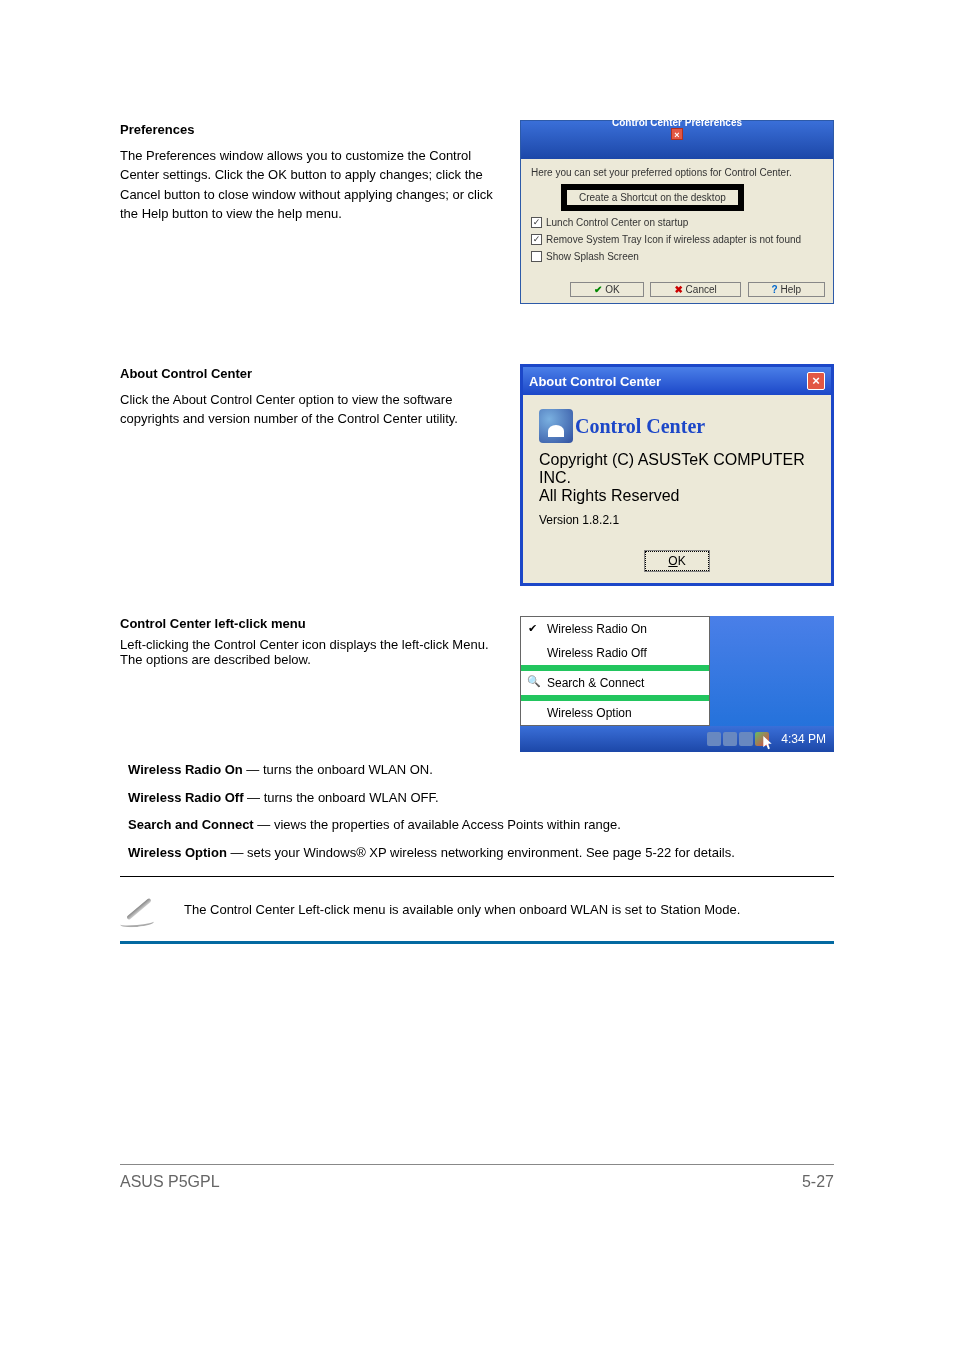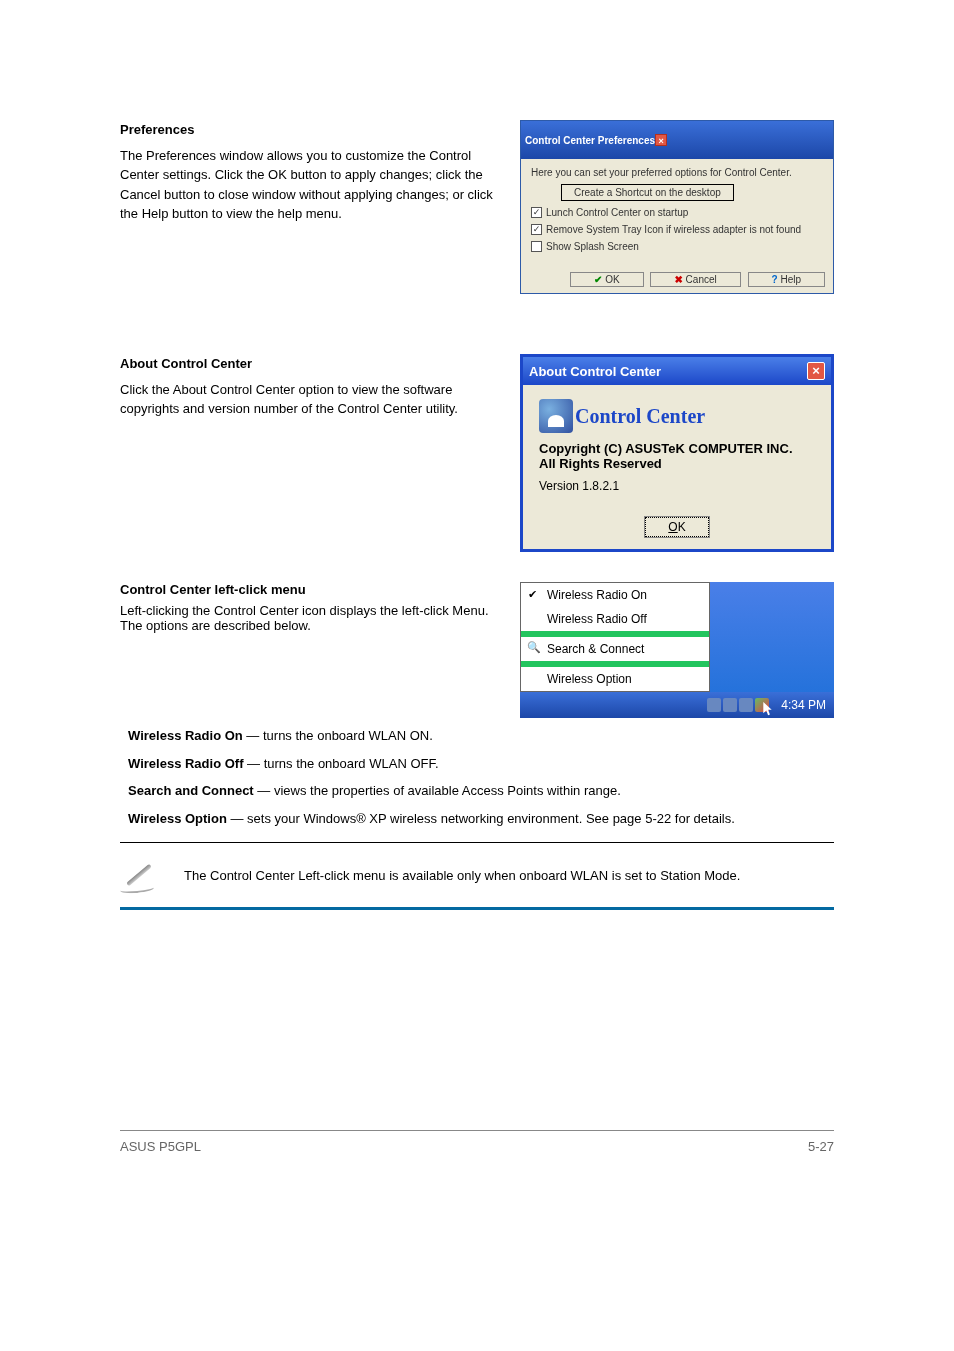--- a/index.html
+++ b/index.html
@@ -36,40 +36,41 @@
     color: #333;
     background: #ece9d8;
     margin-bottom: 30px;
   }
   .pref-title {
     background: linear-gradient(#3a6fd8, #1c47a8);
     color: #fff;
     font-weight: bold;
     padding: 19px 4px;
     display: flex;
-    justify-content: flex-start;
+    justify-content: flex-end;
     align-items: center;
     height: 16px;
+    flex-direction: column;
   }
   .close-x {
     width: 12px; height: 12px;
     background: #e25744;
     color: #fff;
     text-align: center;
     line-height: 12px;
     font-size: 9px;
     font-weight: bold;
     border: 1px solid #b03020;
   }
   .pref-body { padding: 8px 10px; }
   .pref-row { margin: 6px 0; display: flex; align-items: center; gap: 4px; }
   .pref-btn {
     display: inline-block;
     padding: 2px 12px;
-    border: 1px solid #000000;
+    border: 6px solid #000000;
     background: #ece9d8;
     font-size: 10px;
     margin-left: 30px;
   }
   .checkbox {
     width: 11px; height: 11px; border: 1px solid #555; background: #fff;
     display: inline-flex; align-items: center; justify-content: center;
     font-size: 9px; line-height: 1; color: #333;
   }
   .pref-buttons { text-align: right; padding: 6px 8px; }
@@ -120,21 +121,21 @@
     content: ""; position: absolute; width: 16px; height: 12px;
     background: #fff; border-radius: 50% 50% 0 0;
     bottom: 6px; left: 9px;
   }
   .about-h {
     color: #1c47c8;
     font-family: Georgia, 'Times New Roman', serif;
     font-weight: bold;
     font-size: 20px;
   }
-  .about-cr { font-size: 13px; font-weight: bold; }
+  .about-cr { font-size: 16px; }
   .about-ver { font-size: 12px; margin: 8px 0 14px 0; }
   .about-ok-wrap { text-align: center; padding-bottom: 12px; }
   .about-ok {
     display: inline-block;
     padding: 2px 22px;
     border: 1px dotted #000;
     outline: 1px solid #888;
     background: #ece9d8;
     font-size: 12px;
   }
@@ -218,21 +219,21 @@
     border-radius: 0 0 50% 50%;
     left: 0; top: 30px;
     transform: rotate(-5deg);
   }
 
   .footer {
     border-top: 1px solid #888;
     padding-top: 8px;
     display: flex;
     justify-content: space-between;
-    font-size: 13px;
+    font-size: 16px;
     color: #666;
     margin-top: 220px;
   }
 </style>
 </head>
 <body>
 
 <div class="page">
 
   <div class="two-col">

